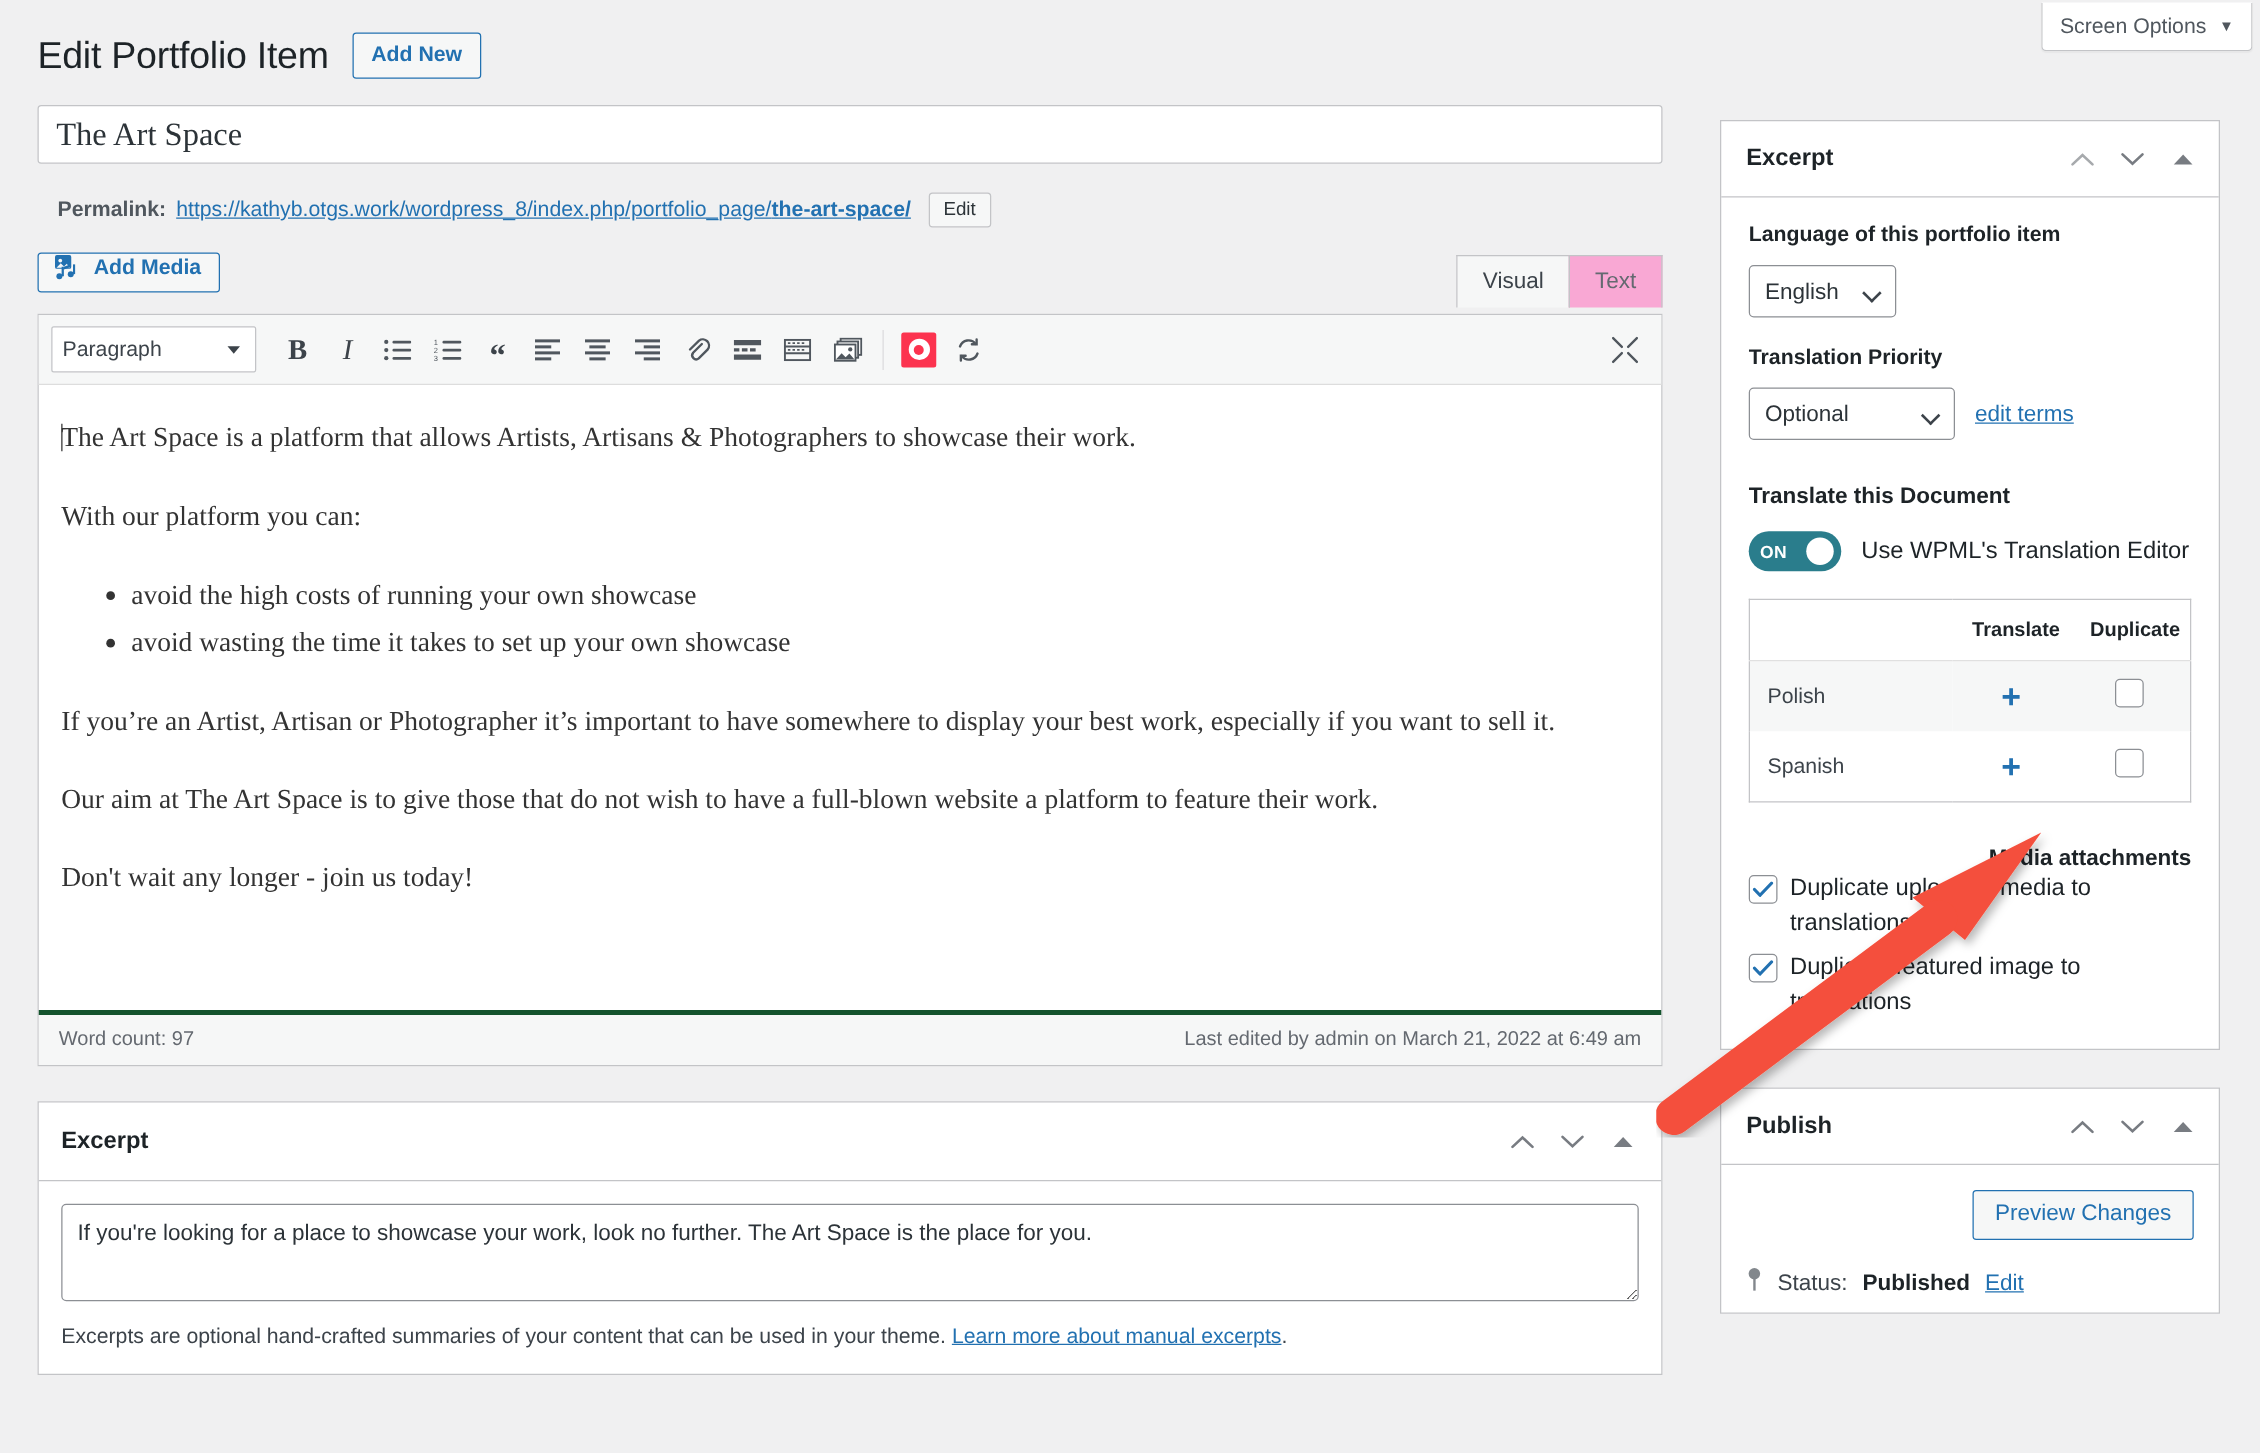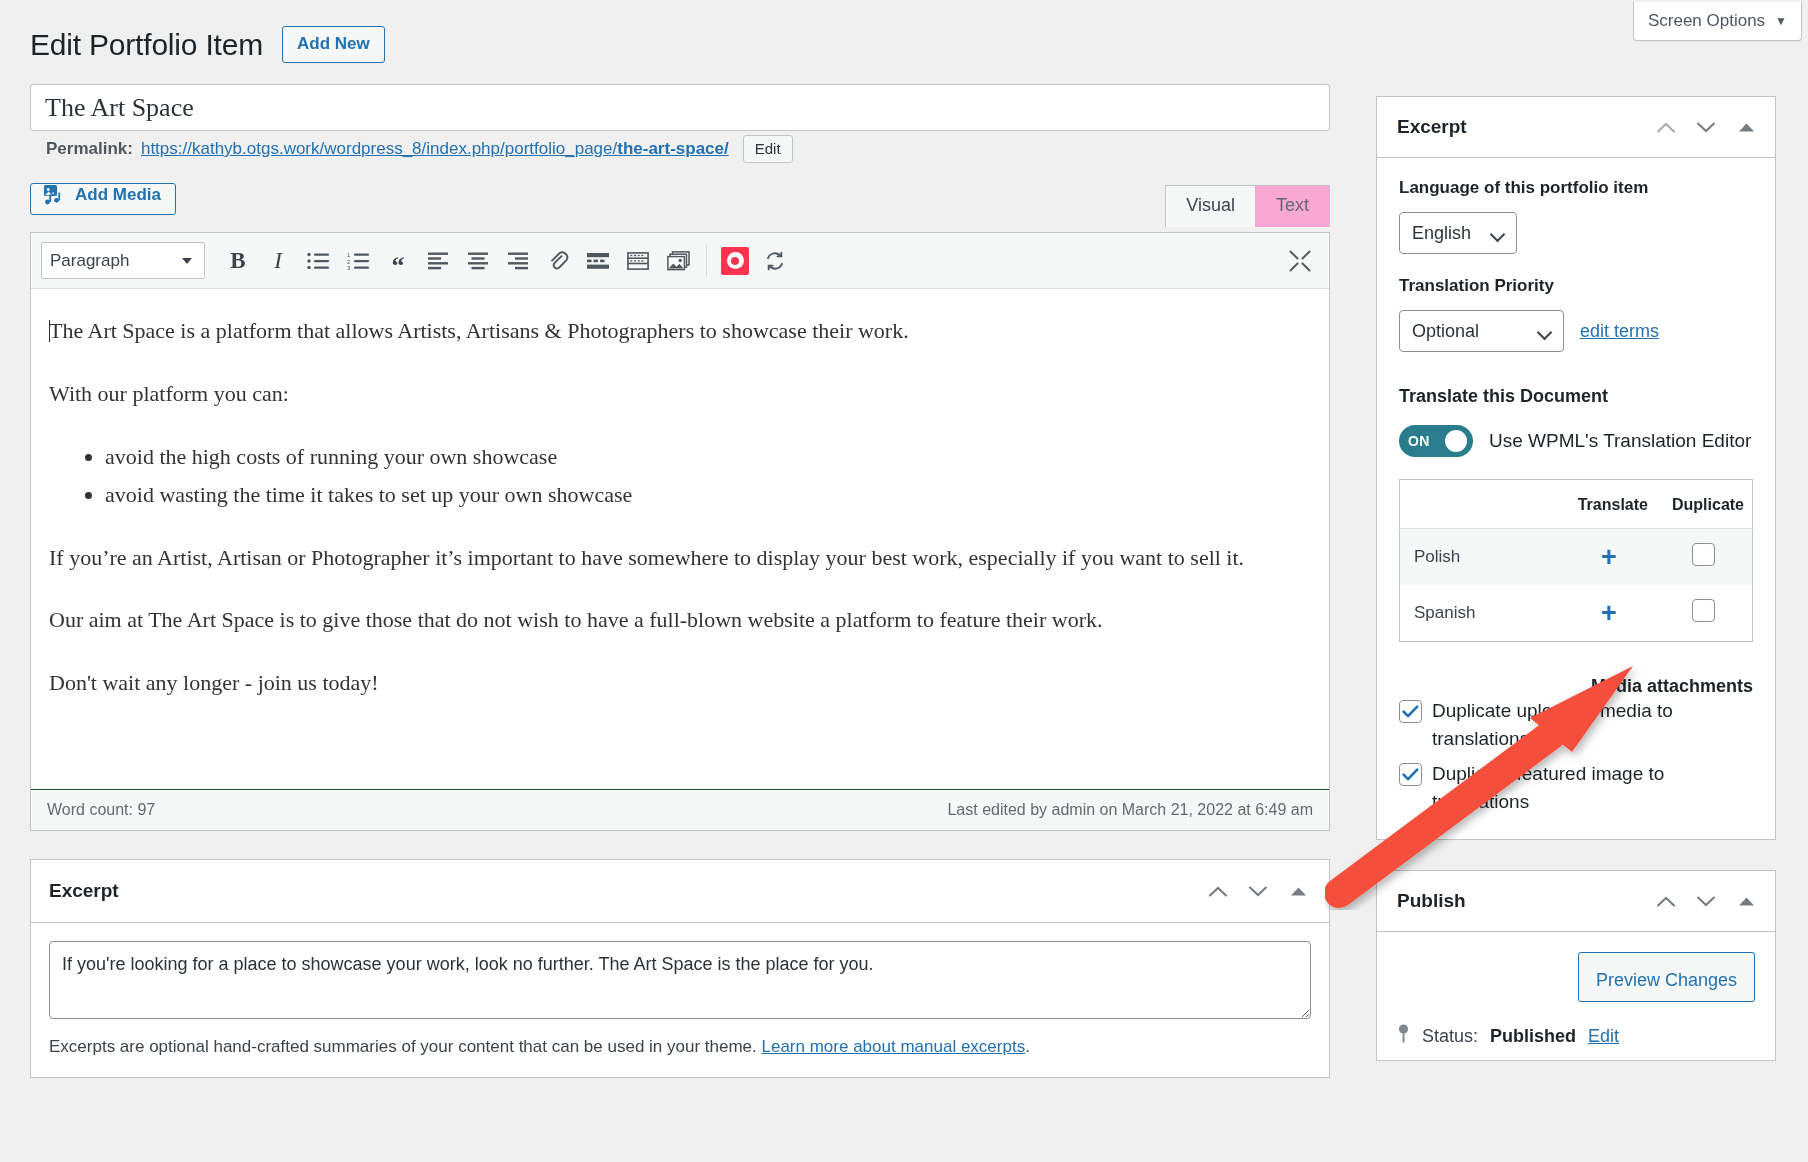--- a/index.html
+++ b/index.html
@@ -44,21 +44,21 @@
   .main-col { position: absolute; left: 30px; top: 84px; width: 1300px; }
 
   .title-input {
     display: block; width: 1300px; height: 47px;
     border: 1px solid #c3c4c7; border-radius: 3px; background: #fff;
     font-size: 26px; font-family: Liberation Serif, serif;
     color: #2c3338; padding: 5px 14px; outline: none;
   }
 
   .permalink-row {
-    margin-top: 4px; display: flex; align-items: center; gap: 8px;
+    margin-top: 23px; display: flex; align-items: center; gap: 8px;
     font-size: 17px; color: #646970; padding-left: 16px;
   }
   .permalink-label { font-weight: 700; color: #50575e; }
   .permalink-link {
     color: #2271b1; text-decoration: underline; cursor: pointer;
   }
   .permalink-link .slug { font-weight: 700; }
   .permalink-edit-btn {
     border: 1px solid #c3c4c7; background: #f6f7f7; color: #2c3338;
     border-radius: 3px; font-size: 15px; padding: 4px 11px 5px;
@@ -137,21 +137,21 @@
   }
   .editor-body p { margin: 0 0 31px; }
   .editor-body ul { margin: 0 0 31px; padding-left: 56px; }
   .editor-body li { margin: 0 0 6px; }
   .caret {
     display: inline-block; width: 1px; height: 22px; background: #333;
     vertical-align: -4px; margin-right: -1px;
   }
 
   .editor-status {
-    border-top: 1px solid #14532d; background: #f6f7f7;
+    border-top: 4px solid #14532d; background: #f6f7f7;
     display: flex; align-items: center; justify-content: space-between;
     padding: 11px 16px; font-size: 16px; color: #646970;
   }
 
   
   .postbox {
     margin-top: 28px; border: 1px solid #c3c4c7; background: #fff;
     border-radius: 0;
   }
   .postbox-header {
@@ -253,21 +253,21 @@
     border: 1px solid #8c8f94; border-radius: 4px; background: #fff;
     display: flex; align-items: center; justify-content: center; cursor: pointer;
   }
   .cb svg { display: block; }
 
   
   .publish-box { margin-top: 30px; }
   .publish-inside { padding: 20px 20px 12px; }
   .preview-btn {
     border: 1px solid #2271b1; color: #2271b1; background: #f6f7f7;
-    border-radius: 3px; padding: 17px 17px 10px; font-size: 18px;
+    border-radius: 3px; padding: 7px 17px 10px; font-size: 18px;
     cursor: pointer; float: right;
   }
   .status-row {
     clear: both; padding-top: 22px; display: flex; align-items: center;
     gap: 12px; font-size: 18px; color: #3c434a;
   }
   .status-row b { color: #1d2327; }
   .status-row a { color: #2271b1; text-decoration: underline; }
   .pin-ico { color: #82878c; }
 

